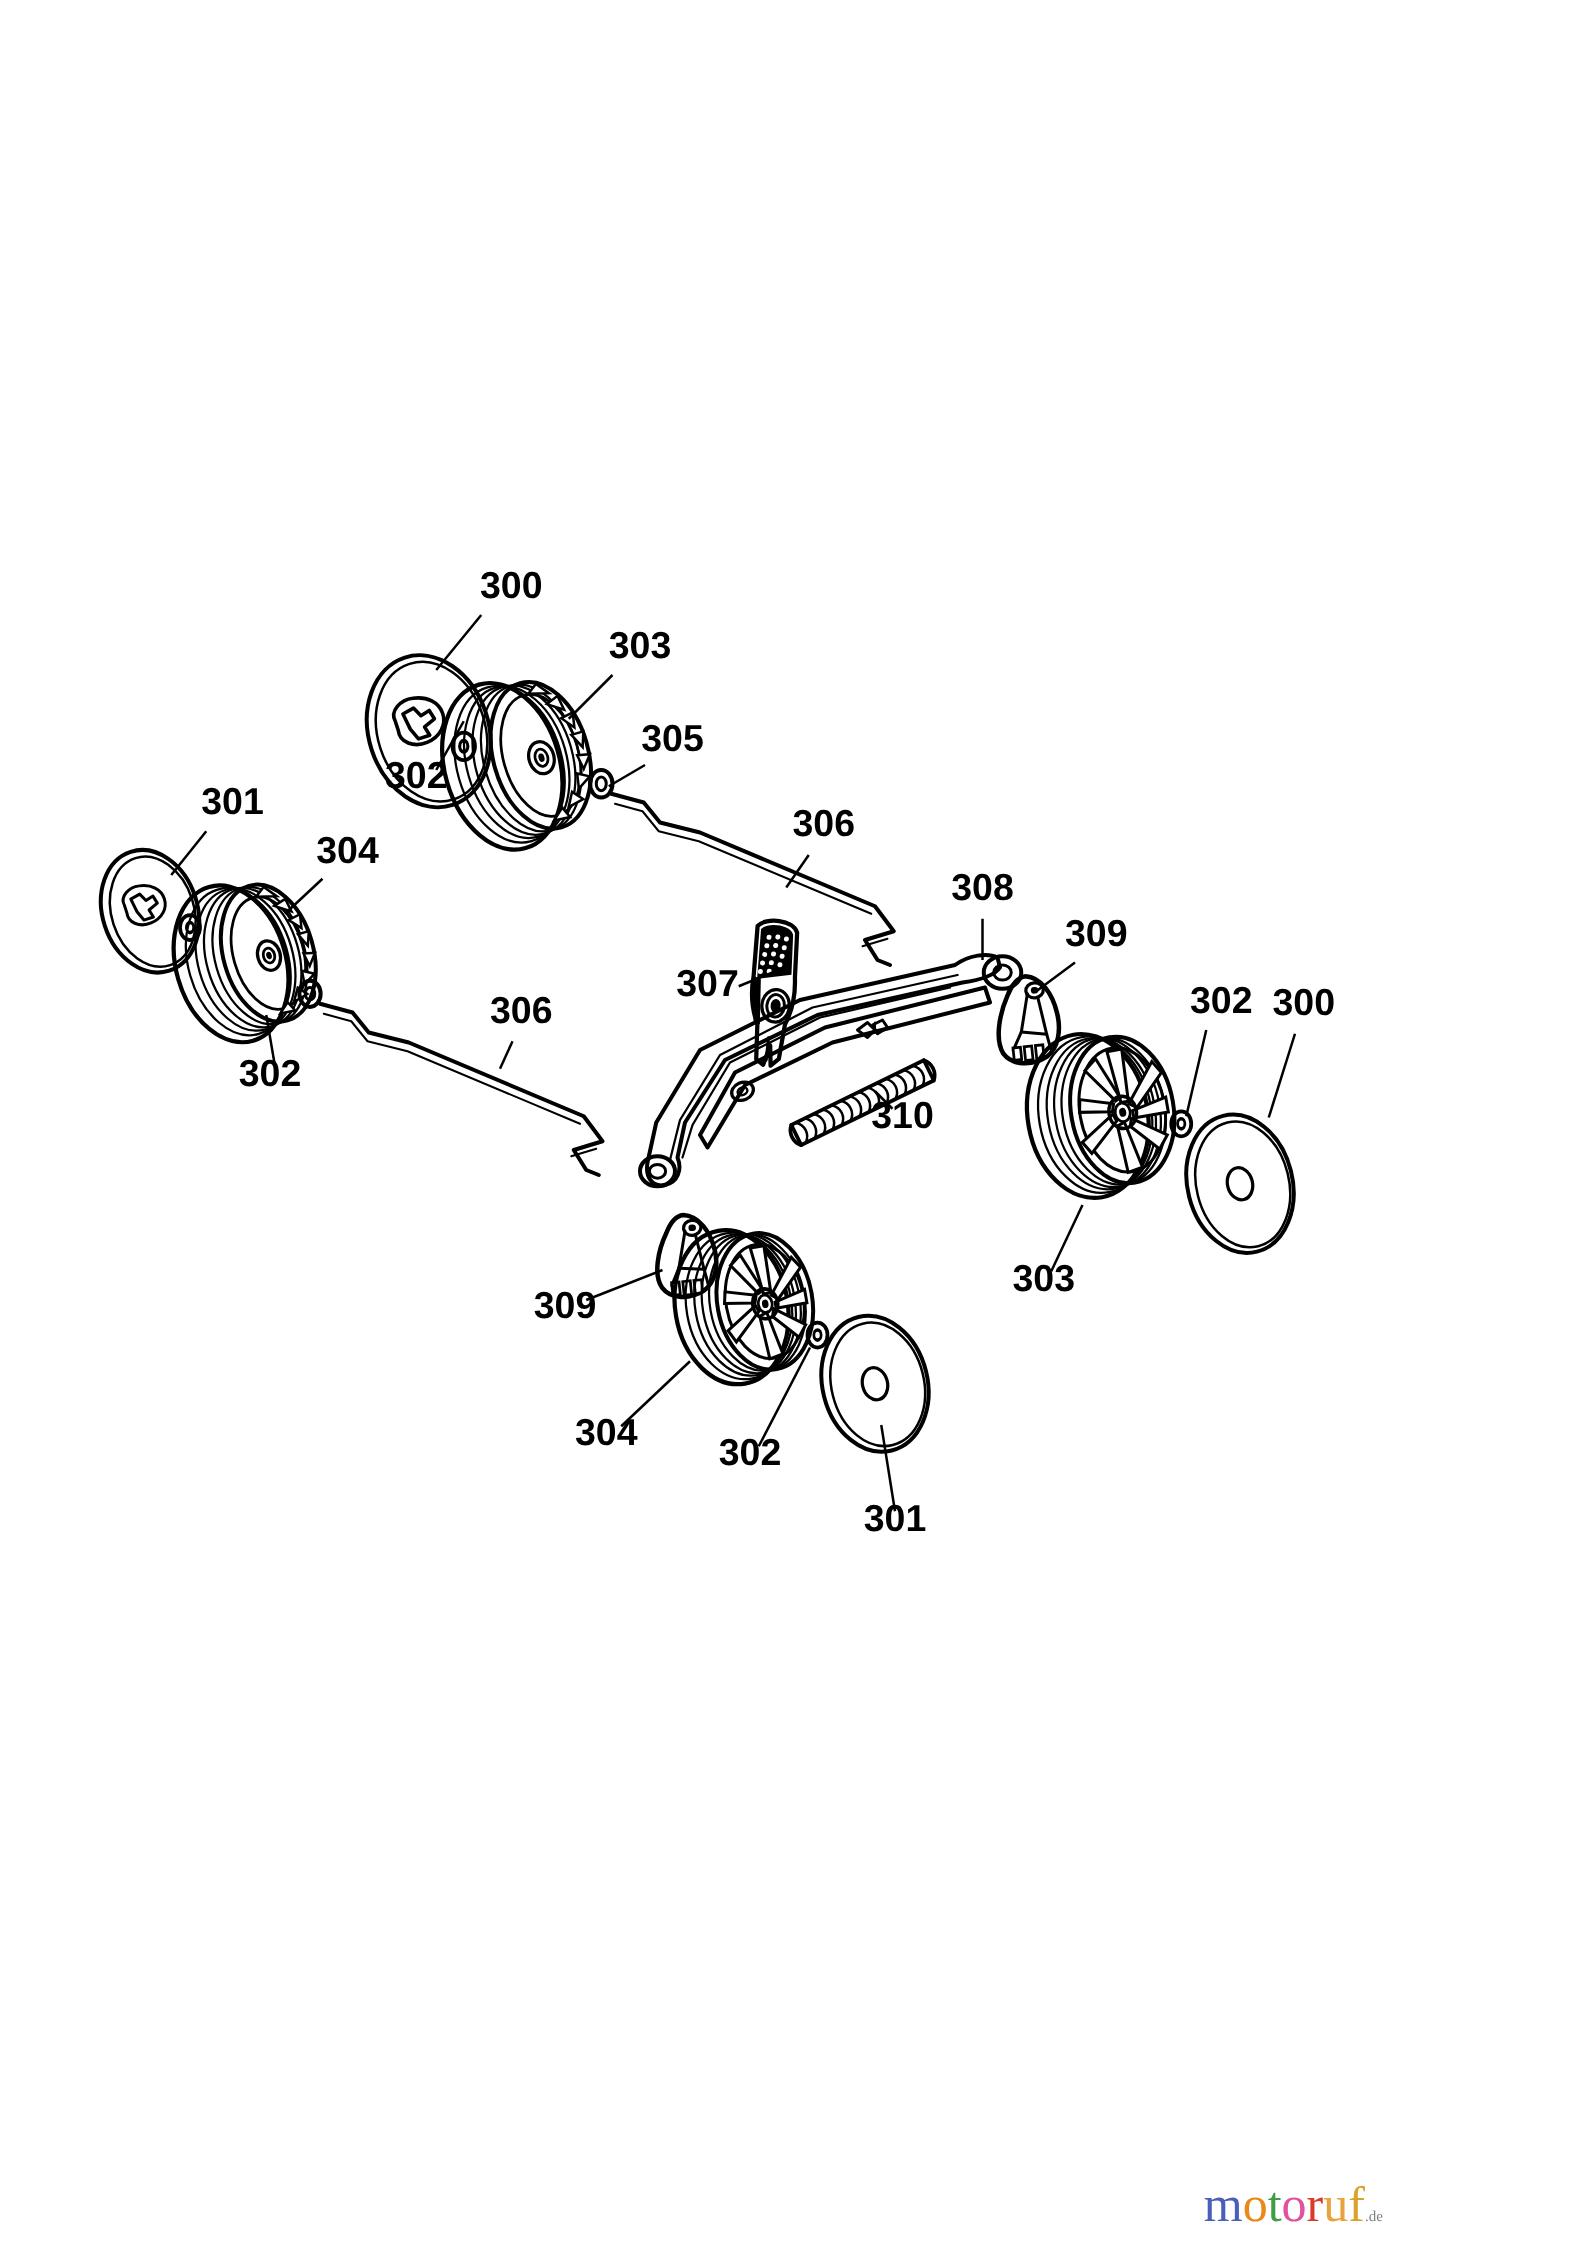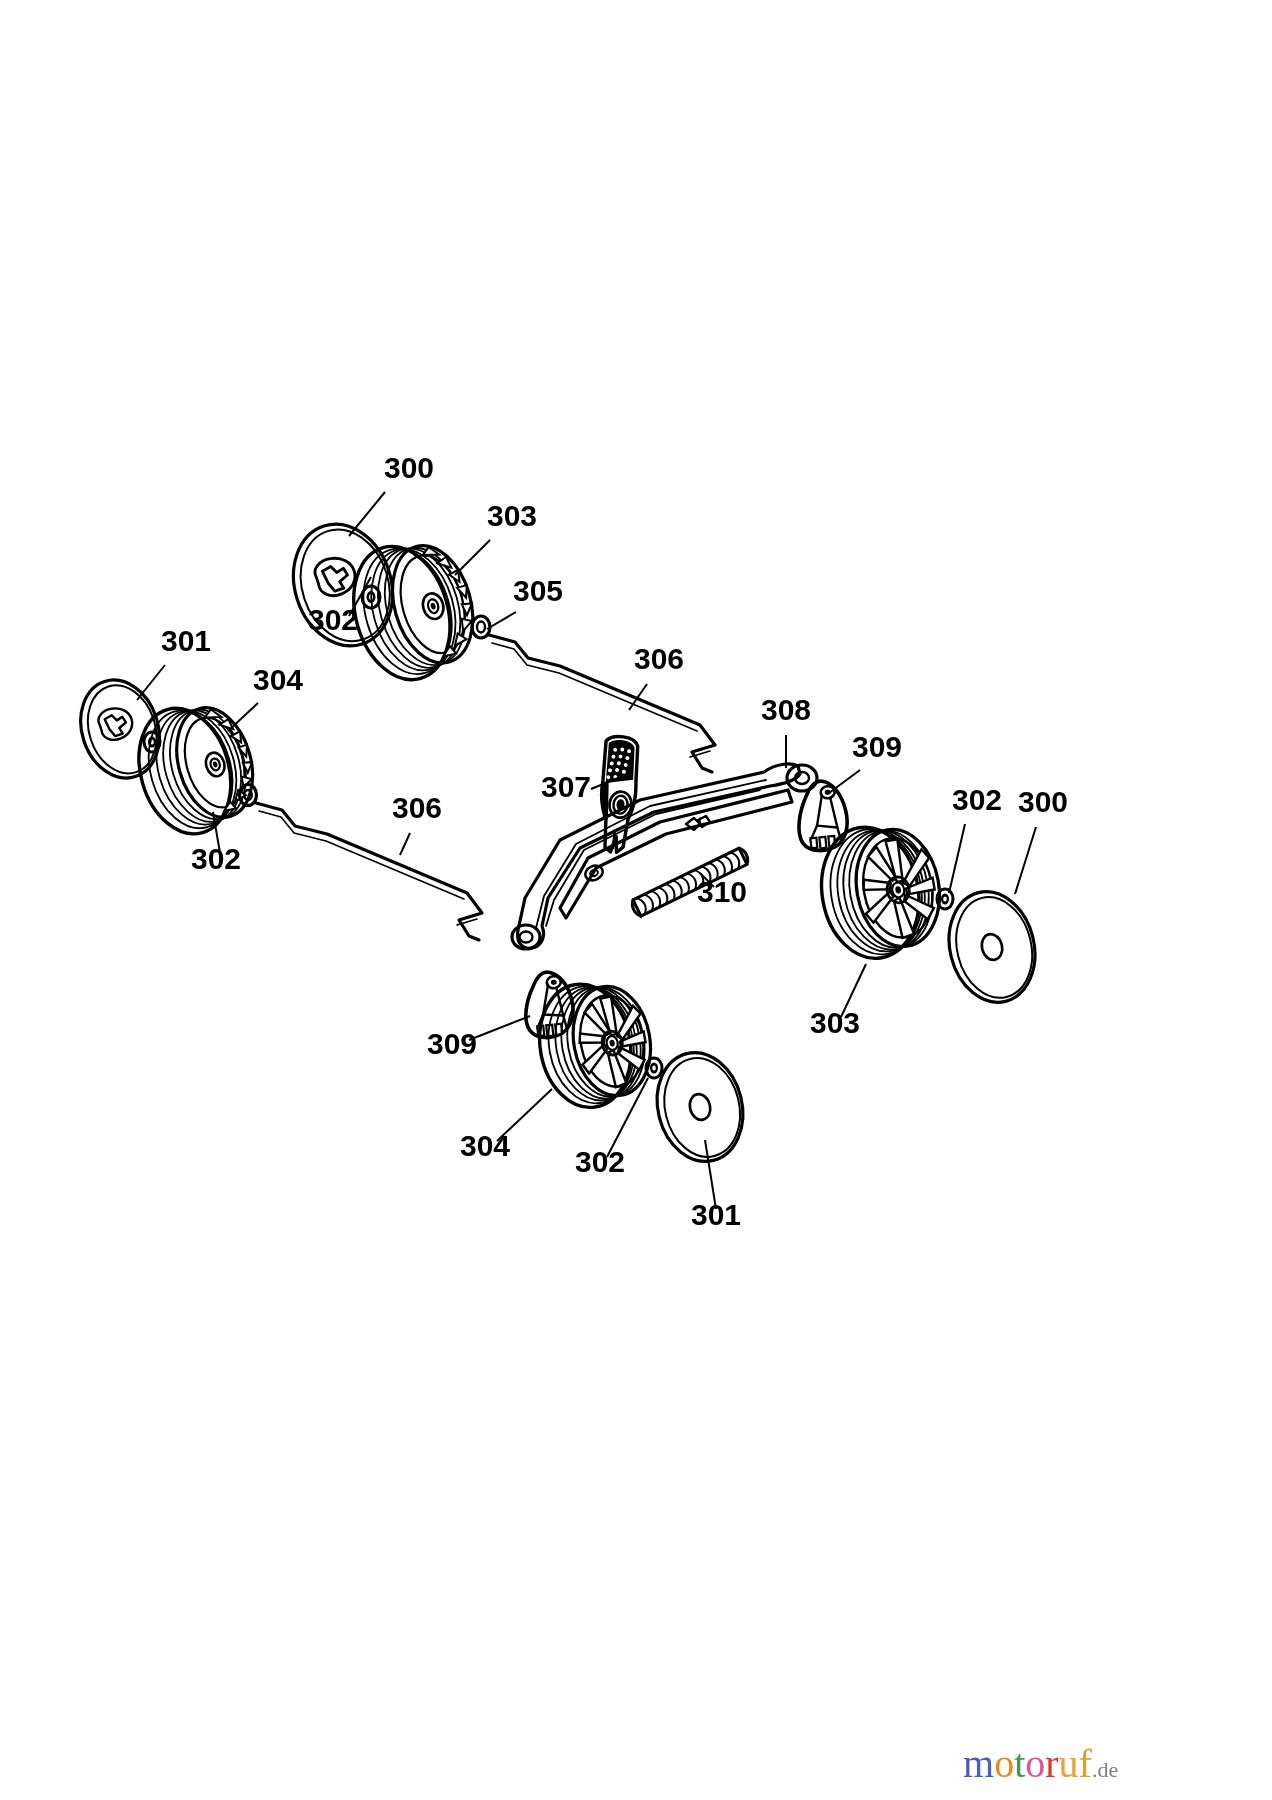--- a/index.html
+++ b/index.html
@@ -50,21 +50,21 @@
     left: 963px;
     top: 1744px;
     font-family: "Liberation Serif", serif;
     font-size: 40px;
     letter-spacing: 0px;
     white-space: nowrap;
     line-height: 1;
   }
   #watermark .l { display: inline-block; }
   #watermark .suffix {
-    font-size: 22px;
+    font-size: 12px;
     color: #808080;
     vertical-align: baseline;
   }
 </style>
 </head>
 <body>
 
 <div id="diagram-root">
 
   <svg class="diagram" viewBox="0 0 1272 1800" xmlns="http://www.w3.org/2000/svg">

